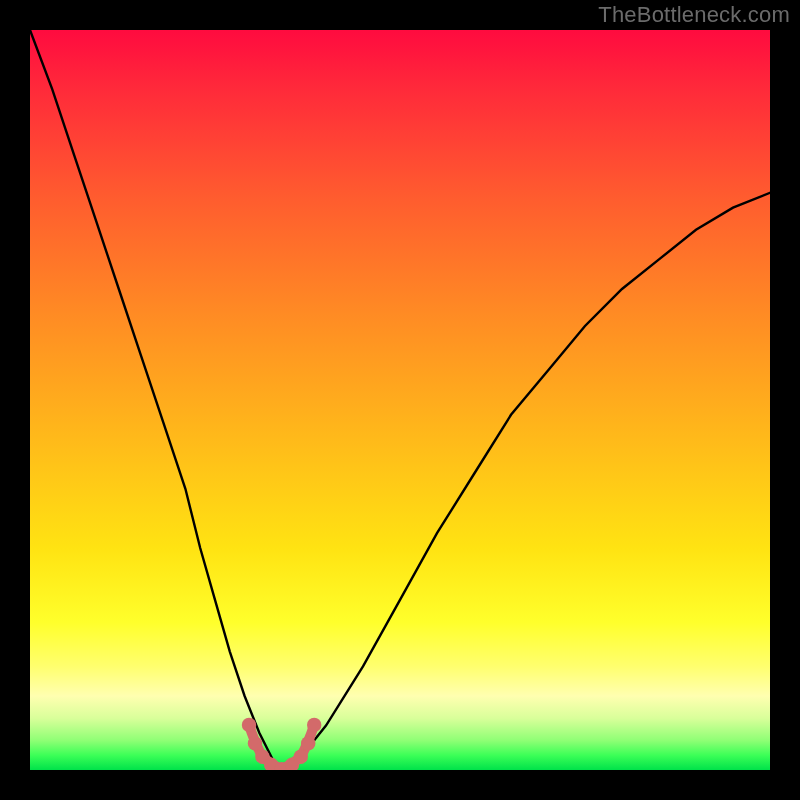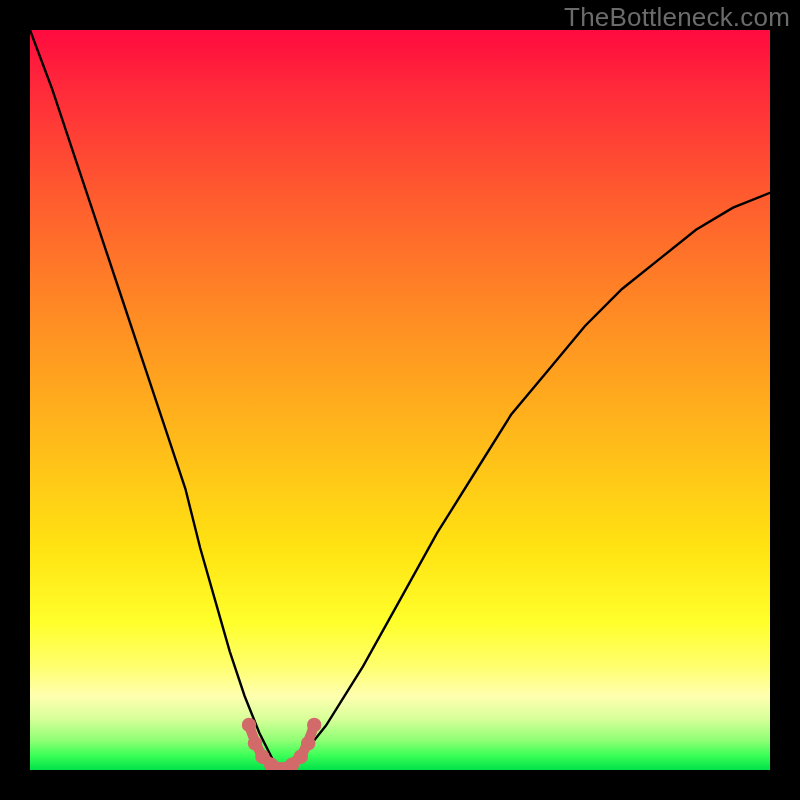--- a/index.html
+++ b/index.html
@@ -15,21 +15,21 @@
     position: relative;
     width: 800px;
     height: 800px;
     background: #000;
   }
   .attribution {
     position: absolute;
     top: 2px;
     right: 10px;
     color: #6b6b6b;
-    font-size: 26px;
+    font-size: 22px;
     font-weight: 500;
     letter-spacing: 0.2px;
     z-index: 30;
   }
   
   .plot {
     position: absolute;
     left: 30px;
     top: 30px;
     width: 740px;   

